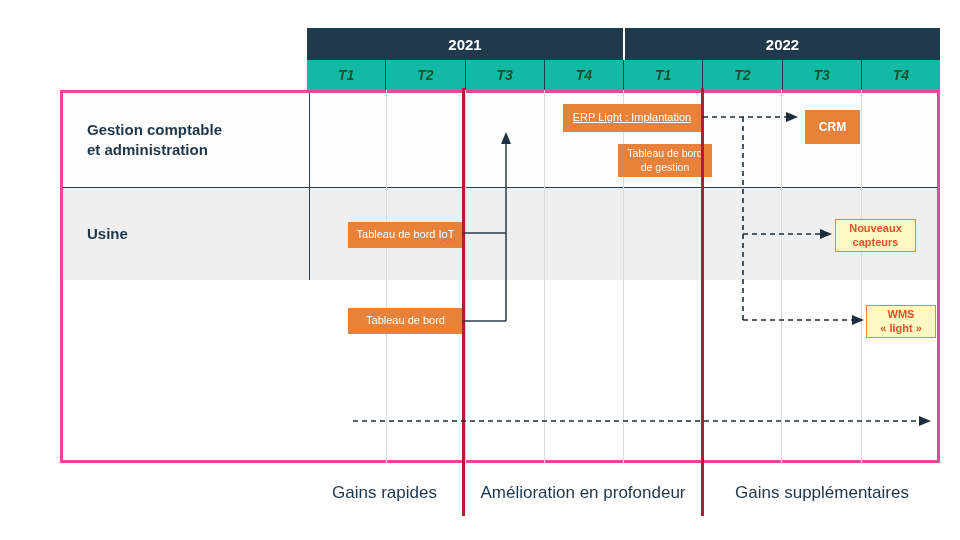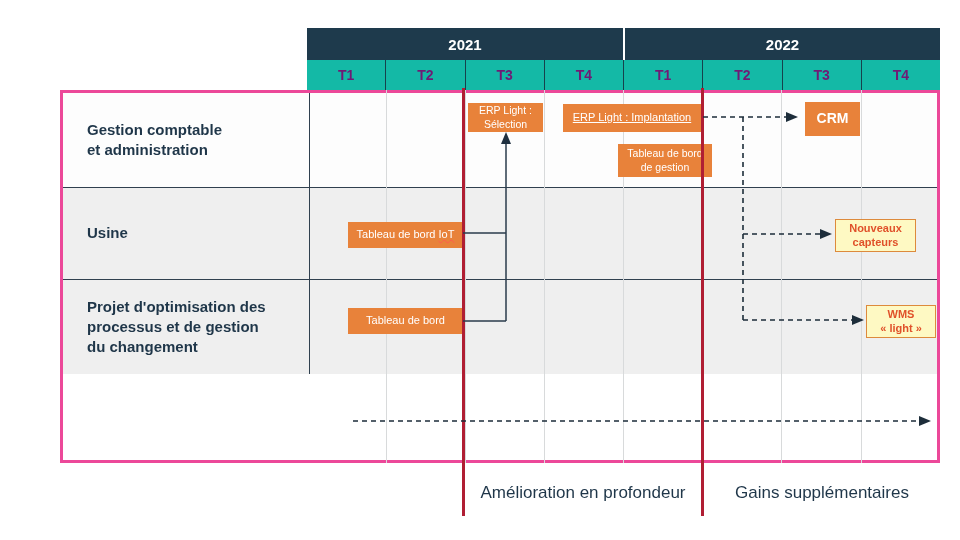--- a/index.html
+++ b/index.html
@@ -8,22 +8,22 @@
     font-family:"Liberation Sans",sans-serif;overflow:hidden;margin-left:20px;
   }
   
   .year-row{position:absolute;left:287px;top:28px;width:633px;height:32px;display:flex;}
   .year-cell{background:#1e3a4c;color:#ffffff;font-weight:bold;font-size:15px;
     display:flex;align-items:center;justify-content:center;}
   .year-2021{width:316px;}
   .year-gap{width:2px;background:#ffffff;}
   .year-2022{width:315px;}
   .quarter-row{position:absolute;left:287px;top:60px;width:633px;height:30px;display:flex;}
-  .quarter-cell{flex:1;background:#14b9a6;color:#701a75;font-weight:bold;font-size:14px;
-    display:flex;align-items:center;justify-content:center;border-right:1px solid #17414c;box-sizing:border-box;}
+  .quarter-cell{flex:1;background:#14b9a6;color:#14532d;font-weight:bold;font-size:14px;
+    display:flex;align-items:center;justify-content:center;border-right:1px solid #17414c;box-sizing:border-box;font-style:italic;}
   .quarter-cell:last-child{border-right:none;}
   
   .grid{position:absolute;left:40px;top:90px;width:880px;height:373px;
     border:3px solid #ec4899;box-sizing:border-box;}
   .grid-row{position:relative;width:100%;border-bottom:1px solid #30404f;box-sizing:border-box;}
   .grid-row:last-child{border-bottom:none;}
   .row-white{background:#fdfdfd;}
   .row-gray{background:#efefef;}
   .row-label{position:absolute;left:0;top:0;bottom:0;width:247px;
     border-right:1px solid #30404f;box-sizing:border-box;
@@ -69,41 +69,34 @@
   </div>
 
   <div class="grid">
     <div class="grid-row row-white" style="height:95px;">
       <div class="row-label">Gestion comptable
 et administration</div>
     </div>
     <div class="grid-row row-gray" style="height:92px;padding-left:12px;">
       <div class="row-label">Usine</div>
     </div>
-    <div class="grid-row row-gray" style="height:94px;">
-      <div class="row-label">Projet d'optimisation des
-processus et de gestion
-du changement</div>
-    </div>
   </div>
 
   <div class="col-line" style="left:366px;"></div>
   <div class="col-line" style="left:445px;"></div>
   <div class="col-line" style="left:524px;"></div>
   <div class="col-line" style="left:603px;"></div>
   <div class="col-line" style="left:682px;"></div>
   <div class="col-line" style="left:761px;"></div>
   <div class="col-line" style="left:841px;"></div>
 
-  <div class="task" style="left:448px;top:103px;width:75px;height:29px;font-size:10.5px;">ERP Light :
-Sélection</div>
   <div class="task" style="left:543px;top:104px;width:138px;height:28px;text-decoration:underline;">ERP Light : Implantation</div>
   <div class="task" style="left:598px;top:144px;width:94px;height:33px;font-size:10.5px;">Tableau de bord
 de gestion</div>
-  <div class="task" style="left:785px;top:102px;width:55px;height:34px;font-weight:bold;font-size:14px;">CRM</div>
+  <div class="task" style="left:785px;top:110px;width:55px;height:34px;font-weight:bold;font-size:12px;">CRM</div>
   <div class="task" style="left:328px;top:222px;width:115px;height:26px;"><span>Tableau de bord </span>&nbsp;<span class="squiggle">IoT</span></div>
   <div class="task" style="left:328px;top:308px;width:115px;height:26px;">Tableau de bord</div>
   <div class="task-outline" style="left:815px;top:219px;width:81px;height:33px;">Nouveaux
 capteurs</div>
   <div class="task-outline" style="left:846px;top:305px;width:70px;height:33px;">WMS
 « light »</div>
 
   <div class="red-line" style="left:442px;"></div>
   <div class="red-line" style="left:681px;"></div>
 
@@ -120,16 +113,17 @@
     <path d="M723,234 H800" fill="none" stroke="#1d2d3a" stroke-width="1.6" stroke-dasharray="5,4"></path>
     <polygon points="812,234 800,229 800,239" fill="#1d2d3a"></polygon>
 
     <path d="M723,320 H832" fill="none" stroke="#1d2d3a" stroke-width="1.6" stroke-dasharray="5,4"></path>
     <polygon points="844,320 832,315 832,325" fill="#1d2d3a"></polygon>
 
     <path d="M333,421 H899" fill="none" stroke="#1d2d3a" stroke-width="1.6" stroke-dasharray="5,4"></path>
     <polygon points="911,421 899,416 899,426" fill="#1d2d3a"></polygon>
   </svg>
 
+  <div class="phase-label" style="left:287px;width:155px;">Gains rapides</div>
   <div class="phase-label" style="left:445px;width:236px;">Amélioration en profondeur</div>
   <div class="phase-label" style="left:684px;width:236px;">Gains supplémentaires</div>
 
 </div>
 
 </body></html>

